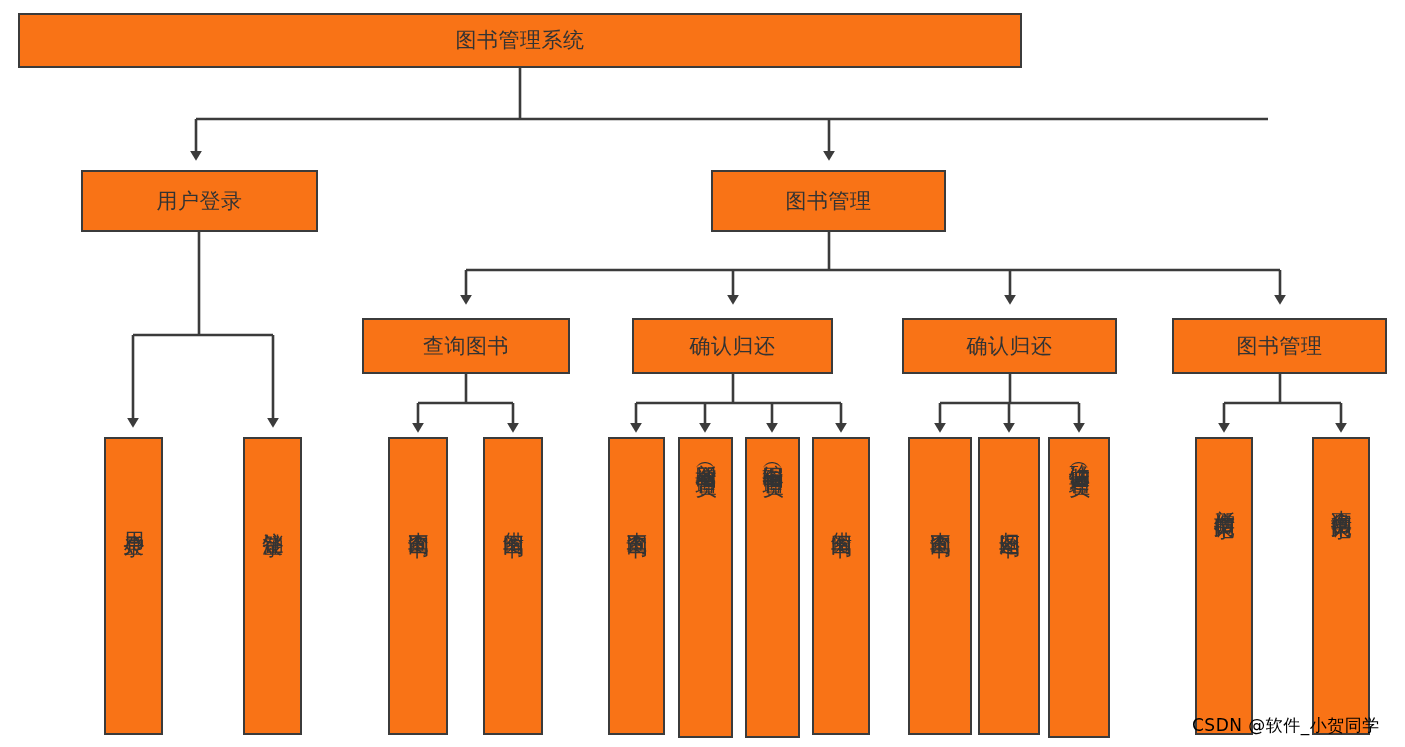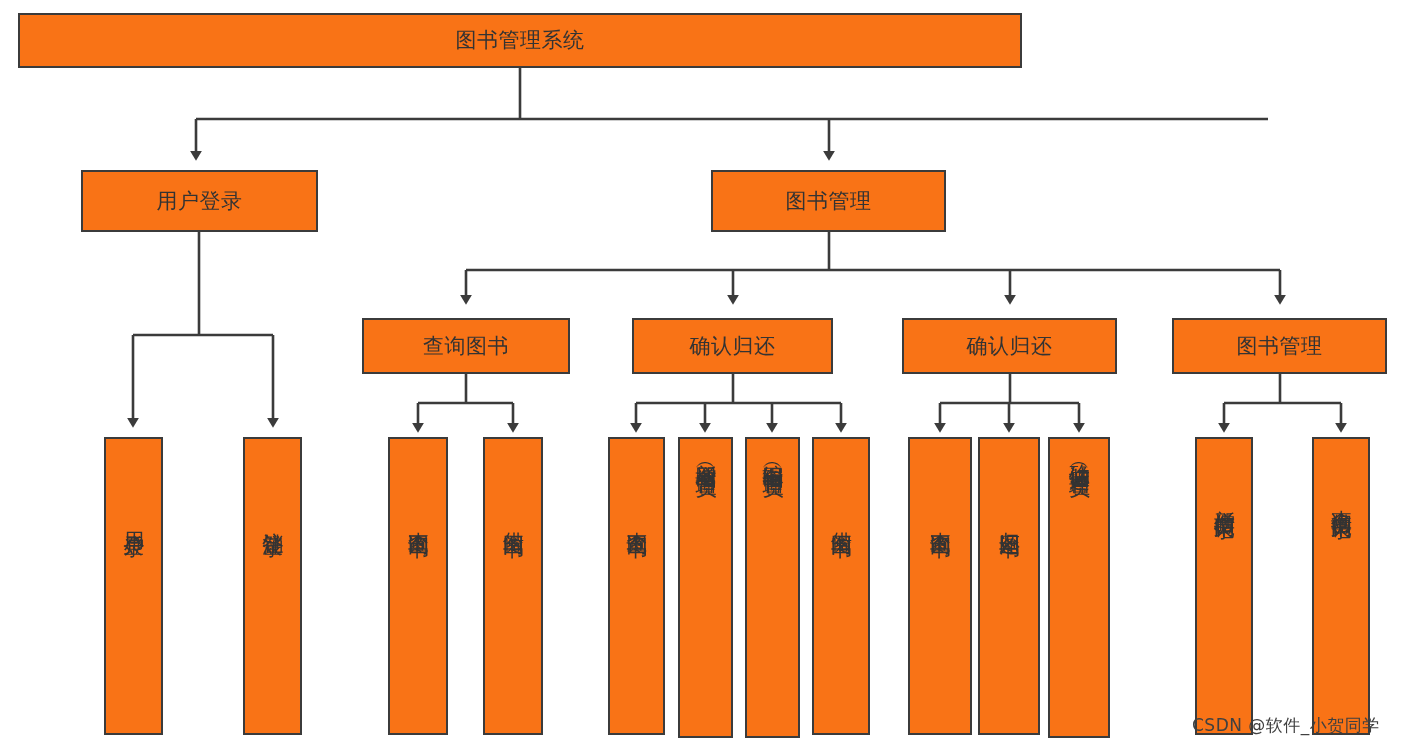--- a/index.html
+++ b/index.html
@@ -69,21 +69,21 @@
   }
   .node.vert.mid .label {
     margin-top: 52px;
   }
   .node.vert.tall .label {
     margin-top: 6px;
   }
   .watermark {
     position: absolute;
     font-size: 17px;
-    color: #404040;
+    color: #000000;
     white-space: nowrap;
     letter-spacing: 0.5px;
     pointer-events: none;
   }
 </style>
 </head>
 <body>
 
 <div id="canvas">
 

